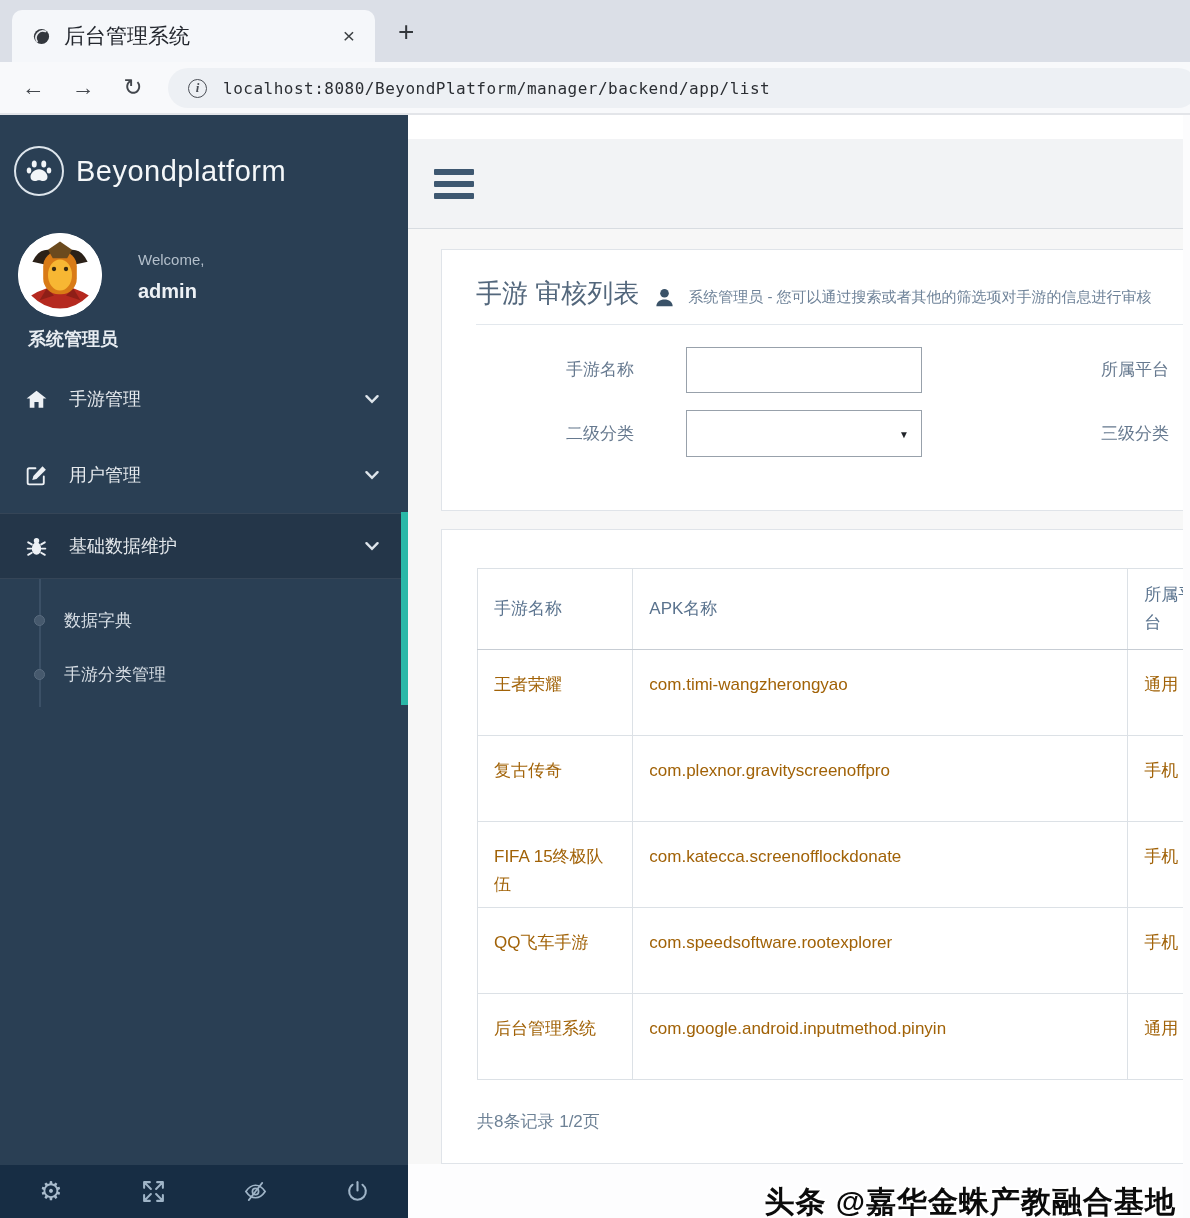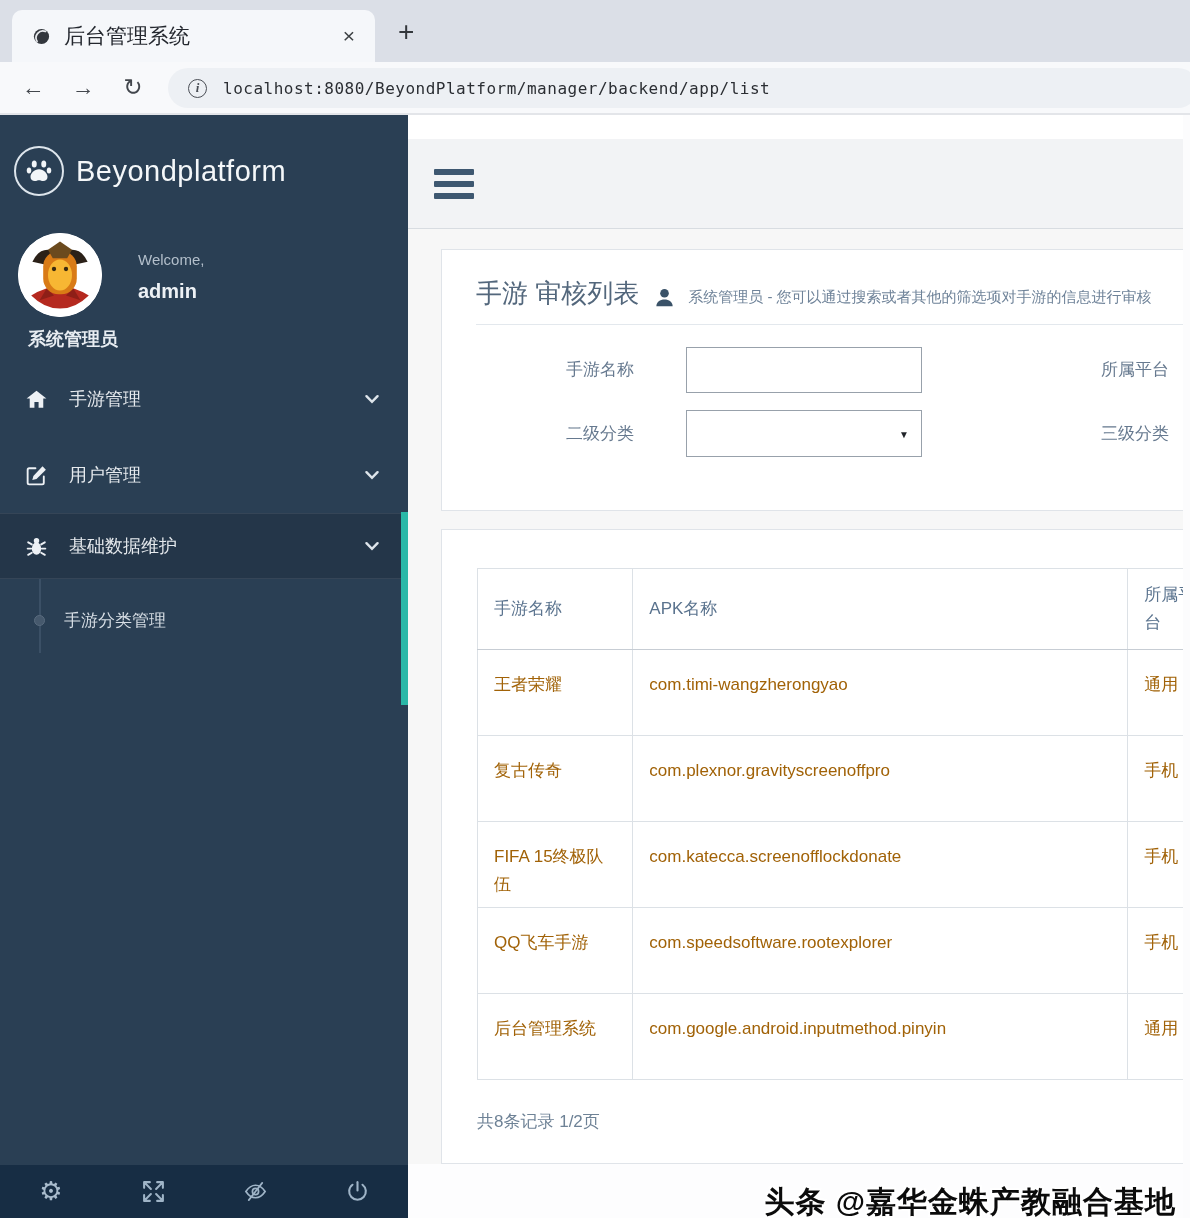--- a/index.html
+++ b/index.html
@@ -215,20 +215,24 @@
           <span class="chev">
             <svg viewBox="0 0 14 9" fill="none" stroke="#DEE5EB" stroke-width="2.2" stroke-linecap="round">
                 <path d="M2 2 L7 7 L12 2"></path>
               </svg>
           </span>
         </div>
         <div class="submenu">
           <div class="vline"></div>
           <div class="sub-item">
             <span class="dot"></span>
+            <span>数据字典</span>
+          </div>
+          <div class="sub-item">
+            <span class="dot"></span>
             <span>手游分类管理</span>
           </div>
         </div>
       </nav>
 
       <div class="teal-strip"></div>
 
       <div class="sfooter">
         <div class="sfoot-btn">
           <span class="gear-glyph">⚙</span>

